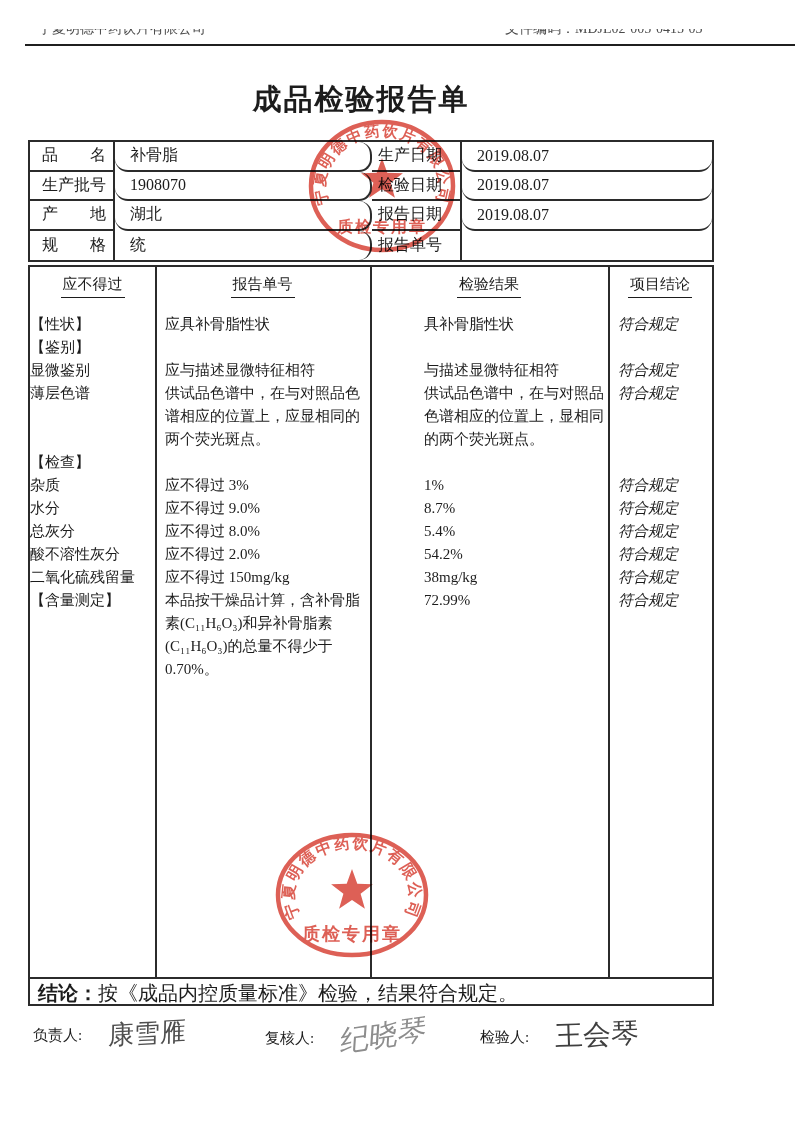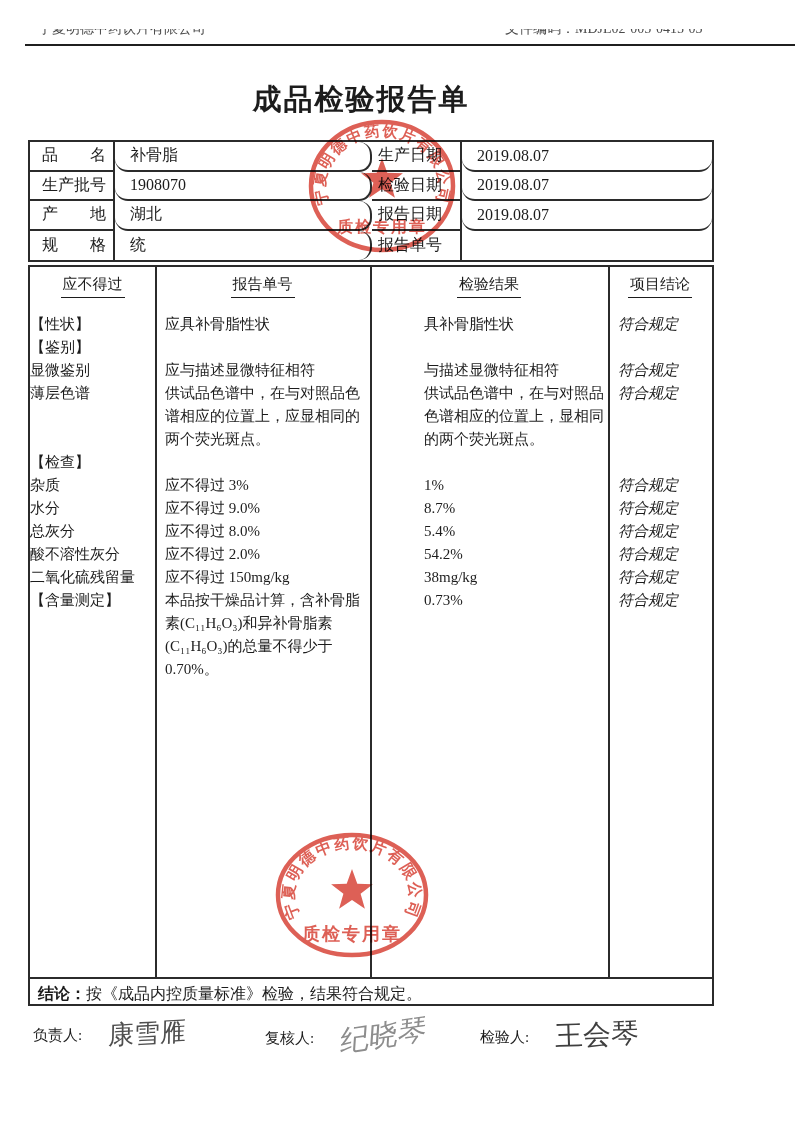--- a/index.html
+++ b/index.html
@@ -40,21 +40,21 @@
   .mt-row.hdr{height:34px;padding-top:6px;box-sizing:border-box;text-align:center;}
   .mt-row.hdr span{display:inline-block;border-bottom:1px solid #1c1c1c;padding:0 2px 1px 2px;}
   .mt-row.sp{height:12px;}
   .mt-row.r1{height:23px;}
   .mt-row.r3{height:69px;}
   .mt-row .c1{padding-left:0;}
   .mt-row .c2{padding-left:10px;padding-right:4px;}
   .mt-row .c3{padding-left:8px;padding-right:4px;margin-left:46px;}
   .mt-row .c4{padding-left:10px;font-style:italic;}
   .mt-conclusion{position:absolute;left:0;top:712px;width:100%;height:27px;
-    padding:3px 0 0 8px;box-sizing:border-box;font-size:16px;}
+    padding:3px 0 0 8px;box-sizing:border-box;font-size:20px;}
   .mt-conclusion .lab{font-weight:bold;}
   
   .seal{position:absolute;mix-blend-mode:multiply;opacity:.88;}
   .seal text{font-family:"Liberation Serif","DejaVu Serif",serif;font-weight:bold;}
   
   .sigrow{position:absolute;top:1014px;left:0;width:100%;height:50px;font-size:15px;}
   .siggroup{position:absolute;top:0;white-space:nowrap;}
   .sig{display:inline-block;margin-left:22px;position:relative;top:2px;
     font-size:26px;transform:rotate(-3deg) skewX(-4deg);color:#4e4e4e;}
   .sig.light{color:#8d8d8d;font-size:29px;transform:rotate(-8deg) skewX(-12deg);}
@@ -162,21 +162,21 @@
     </div>
     <div class="mt-row r1">
       <div class="c1">二氧化硫残留量</div>
       <div class="c2">应不得过 150mg/kg</div>
       <div class="c3">38mg/kg</div>
       <div class="c4">符合规定</div>
     </div>
     <div class="mt-row r3">
       <div class="c1">【含量测定】</div>
       <div class="c2">本品按干燥品计算，含补骨脂素(C₁₁H₆O₃)和异补骨脂素(C₁₁H₆O₃)的总量不得少于 0.70%。</div>
-      <div class="c3">0.73%</div>
+      <div class="c3">72.99%</div>
       <div class="c4">符合规定</div>
     </div>
 
     <div class="mt-conclusion">
       <span class="lab">结论：</span><span>按《成品内控质量标准》检验，结果符合规定。</span>
     </div>
   </div>
 
   <svg class="seal" style="left:304px;top:116px" width="156" height="140" viewBox="0 0 156 140">
     <ellipse cx="78" cy="70" rx="71" ry="64" fill="none" stroke="#d94a3e" stroke-width="4.5"></ellipse>

